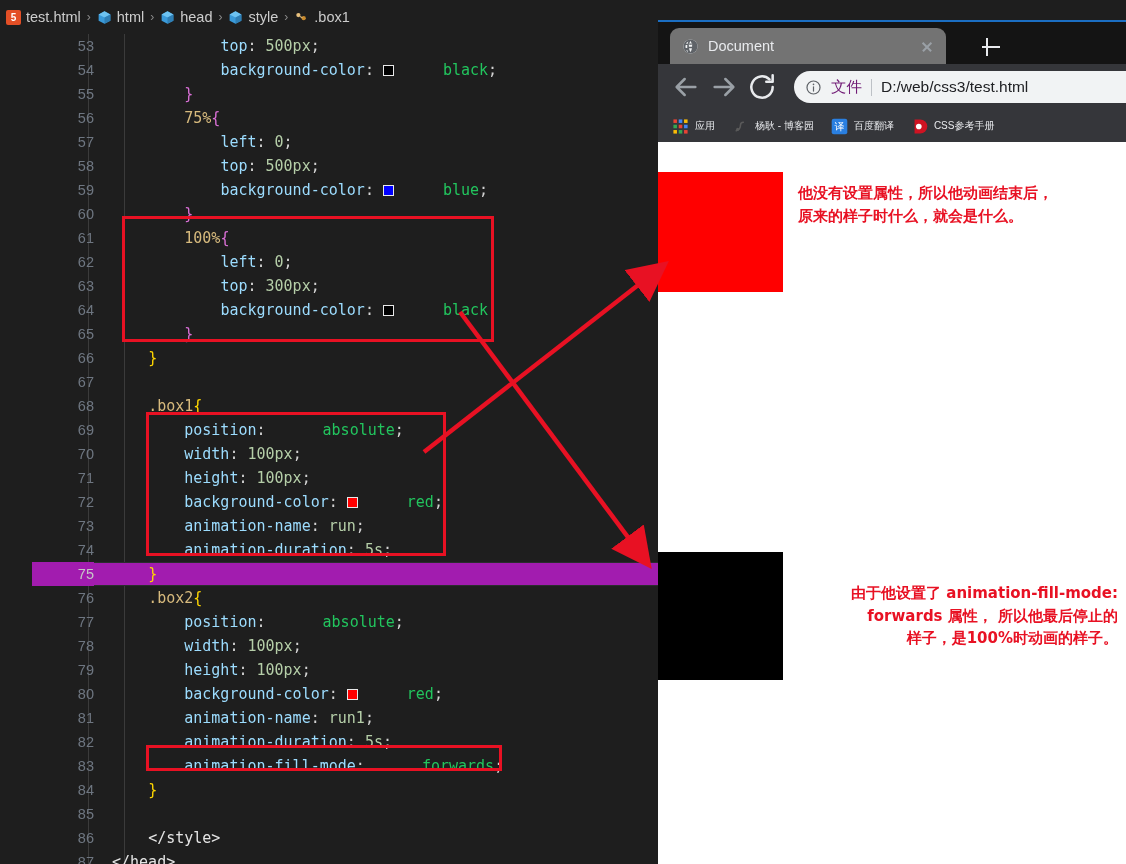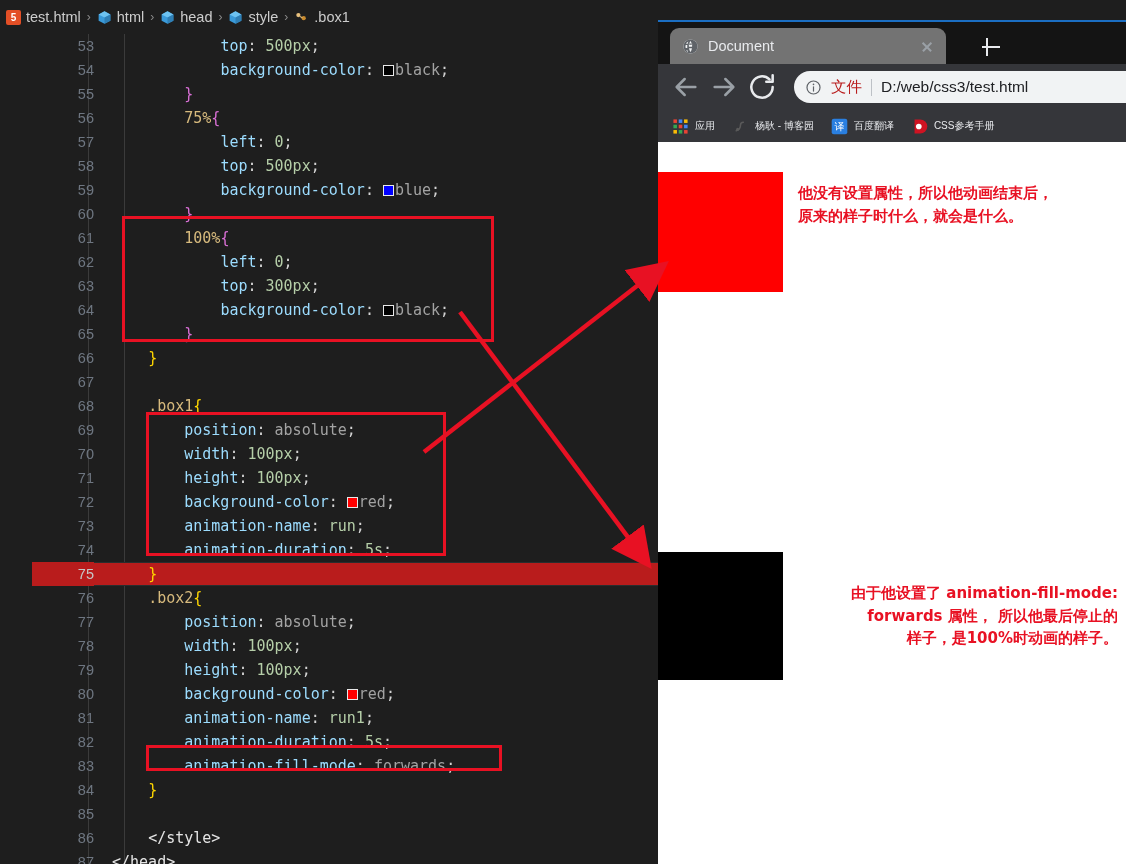--- a/index.html
+++ b/index.html
@@ -44,35 +44,35 @@
     font-family: "DejaVu Sans Mono", monospace;
     font-size: 15px;
     white-space: pre;
   }
   .ln {
     position: absolute; left: 0; top: 0; width: 62px;
     text-align: right; color: #6e7681; font-size: 14.5px;
     font-family: "Liberation Sans", sans-serif;
   }
   .code-text { position: absolute; left: 80px; top: 0; }
-  .line-active { background: #b91c1c; }
+  .line-active { background: #a21caf; }
   .line-active .ln { color: #c6c6c6; }
   .line-active::before {
     content: ""; position: absolute; left: 62px; right: 0; top: 0; height: 1px; background: #2a2d2e;
   }
   .line-active::after {
     content: ""; position: absolute; left: 62px; right: 0; bottom: 0; height: 1px; background: #2a2d2e;
   }
 
   
   .guide { position: absolute; top: 0; bottom: 0; width: 1px; background: #3b3b3b; }
 
   
   .t-prop   { color: #9cdcfe; }
-  .t-val    { color: #a3a3a3; }
+  .t-val    { color: #22c55e; margin-left: 48px; }
   .t-num    { color: #b5cea8; }
   .t-punc   { color: #d4d4d4; }
   .t-sel    { color: #d7ba7d; }
   .t-pct    { color: #d7ba7d; }
   .t-brace1 { color: #ffd700; }
   .t-brace2 { color: #da70d6; }
   .t-tag    { color: #e5e5e5; }
   .swatch {
     display: inline-block; width: 11px; height: 11px;
     border: 1px solid #e8e8e8; vertical-align: -1px; margin-right: 1px;
@@ -118,21 +118,21 @@
     position: absolute; left: 0; top: 42px; width: 470px; height: 46px;
     background: #35363a; display: flex; align-items: center; padding-left: 12px;
   }
   .navbtn { width: 32px; height: 32px; position: relative; flex: none; margin-right: 6px; }
   #omnibox {
     position: absolute; left: 136px; top: 7px; width: 334px; height: 32px;
     background: #f1f3f4; border-radius: 16px 0 0 16px;
     display: flex; align-items: center; padding-left: 11px;
   }
   #info-icon { width: 17px; height: 17px; flex: none; margin-right: 9px; }
-  #url-scheme { color: #b91c1c; font-size: 15.5px; white-space: nowrap; }
+  #url-scheme { color: #701a75; font-size: 15.5px; white-space: nowrap; }
   #url-divider { width: 1px; height: 17px; background: #bdc1c6; margin: 0 9px; flex: none; }
   #url-text {
     color: #202124; font-size: 15.5px; white-space: nowrap;
     overflow: hidden; font-family: "Liberation Sans", sans-serif;
   }
 
   #bookmarks {
     position: absolute; left: 0; top: 88px; width: 470px; height: 32px;
     background: #35363a; display: flex; align-items: center; padding-left: 14px;
     overflow: hidden;

